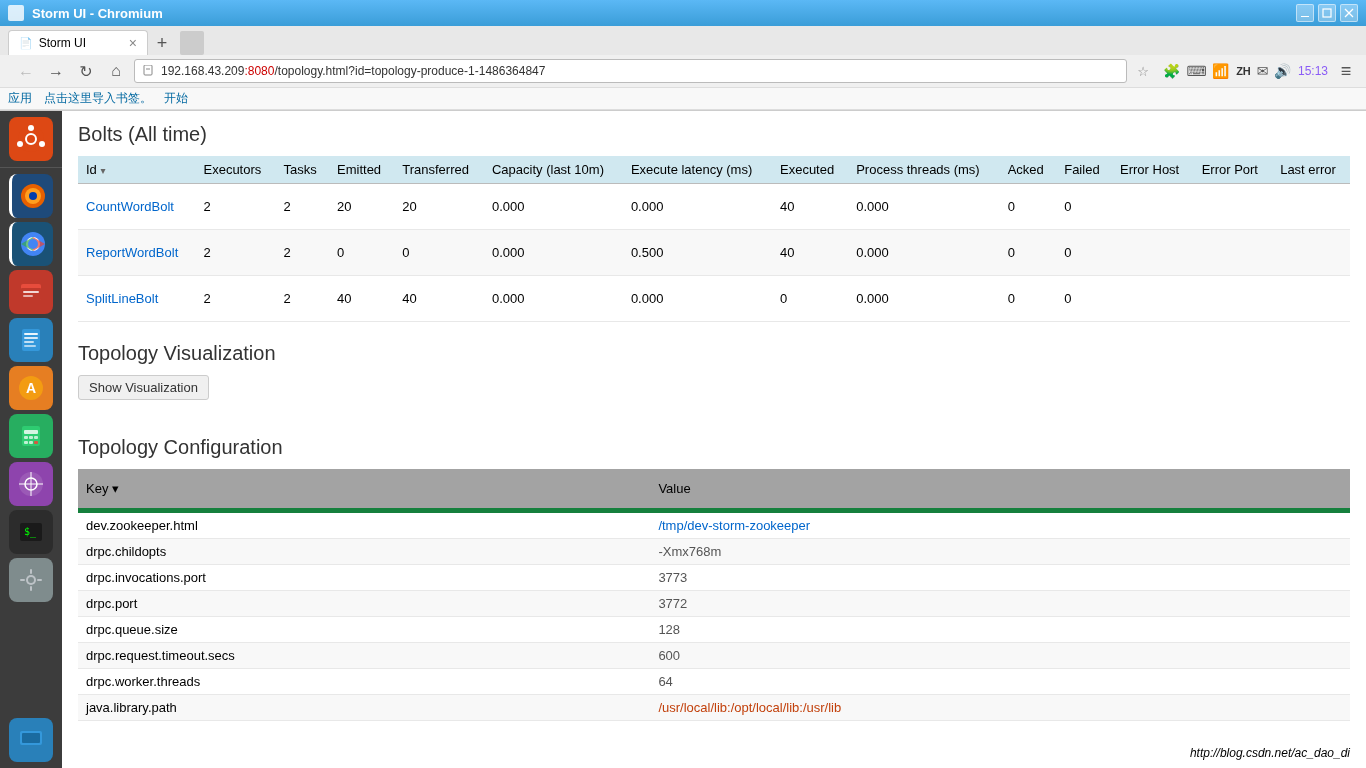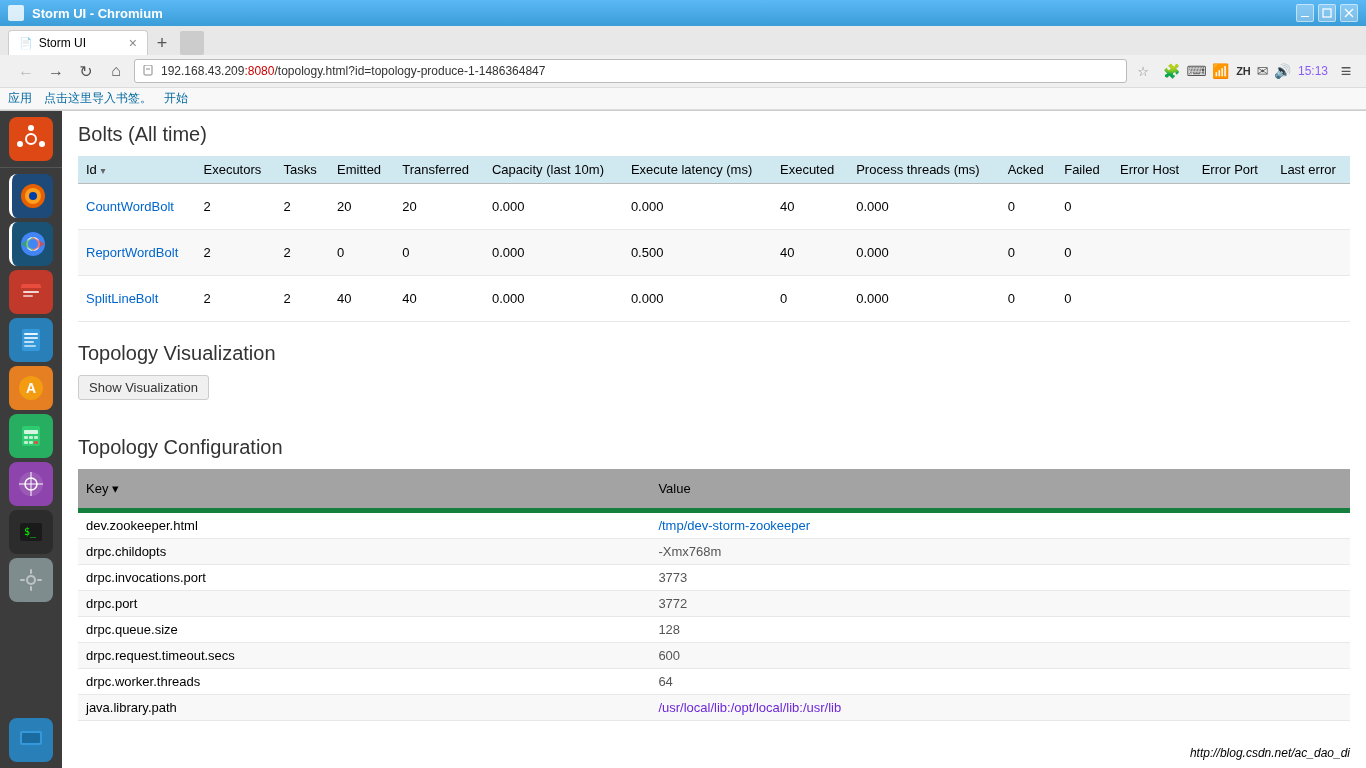--- a/index.html
+++ b/index.html
@@ -379,21 +379,21 @@
           <tr>
     <td>drpc.request.timeout.secs</td>
     <td class="value">600</td>
   </tr>
           <tr>
     <td>drpc.worker.threads</td>
     <td class="value">64</td>
   </tr>
           <tr>
     <td>java.library.path</td>
-    <td class="value"><a href="#" style="color:#6d28d9;">/usr/local/lib:/opt/local/lib:/usr/lib</a></td>
+    <td class="value"><a href="#" style="color:#c2410c;">/usr/local/lib:/opt/local/lib:/usr/lib</a></td>
   </tr>
         </tbody>
     </table>
 
     
     <div class="watermark">http://blog.csdn.net/ac_dao_di</div>
 
   </div>
 </div>
 

